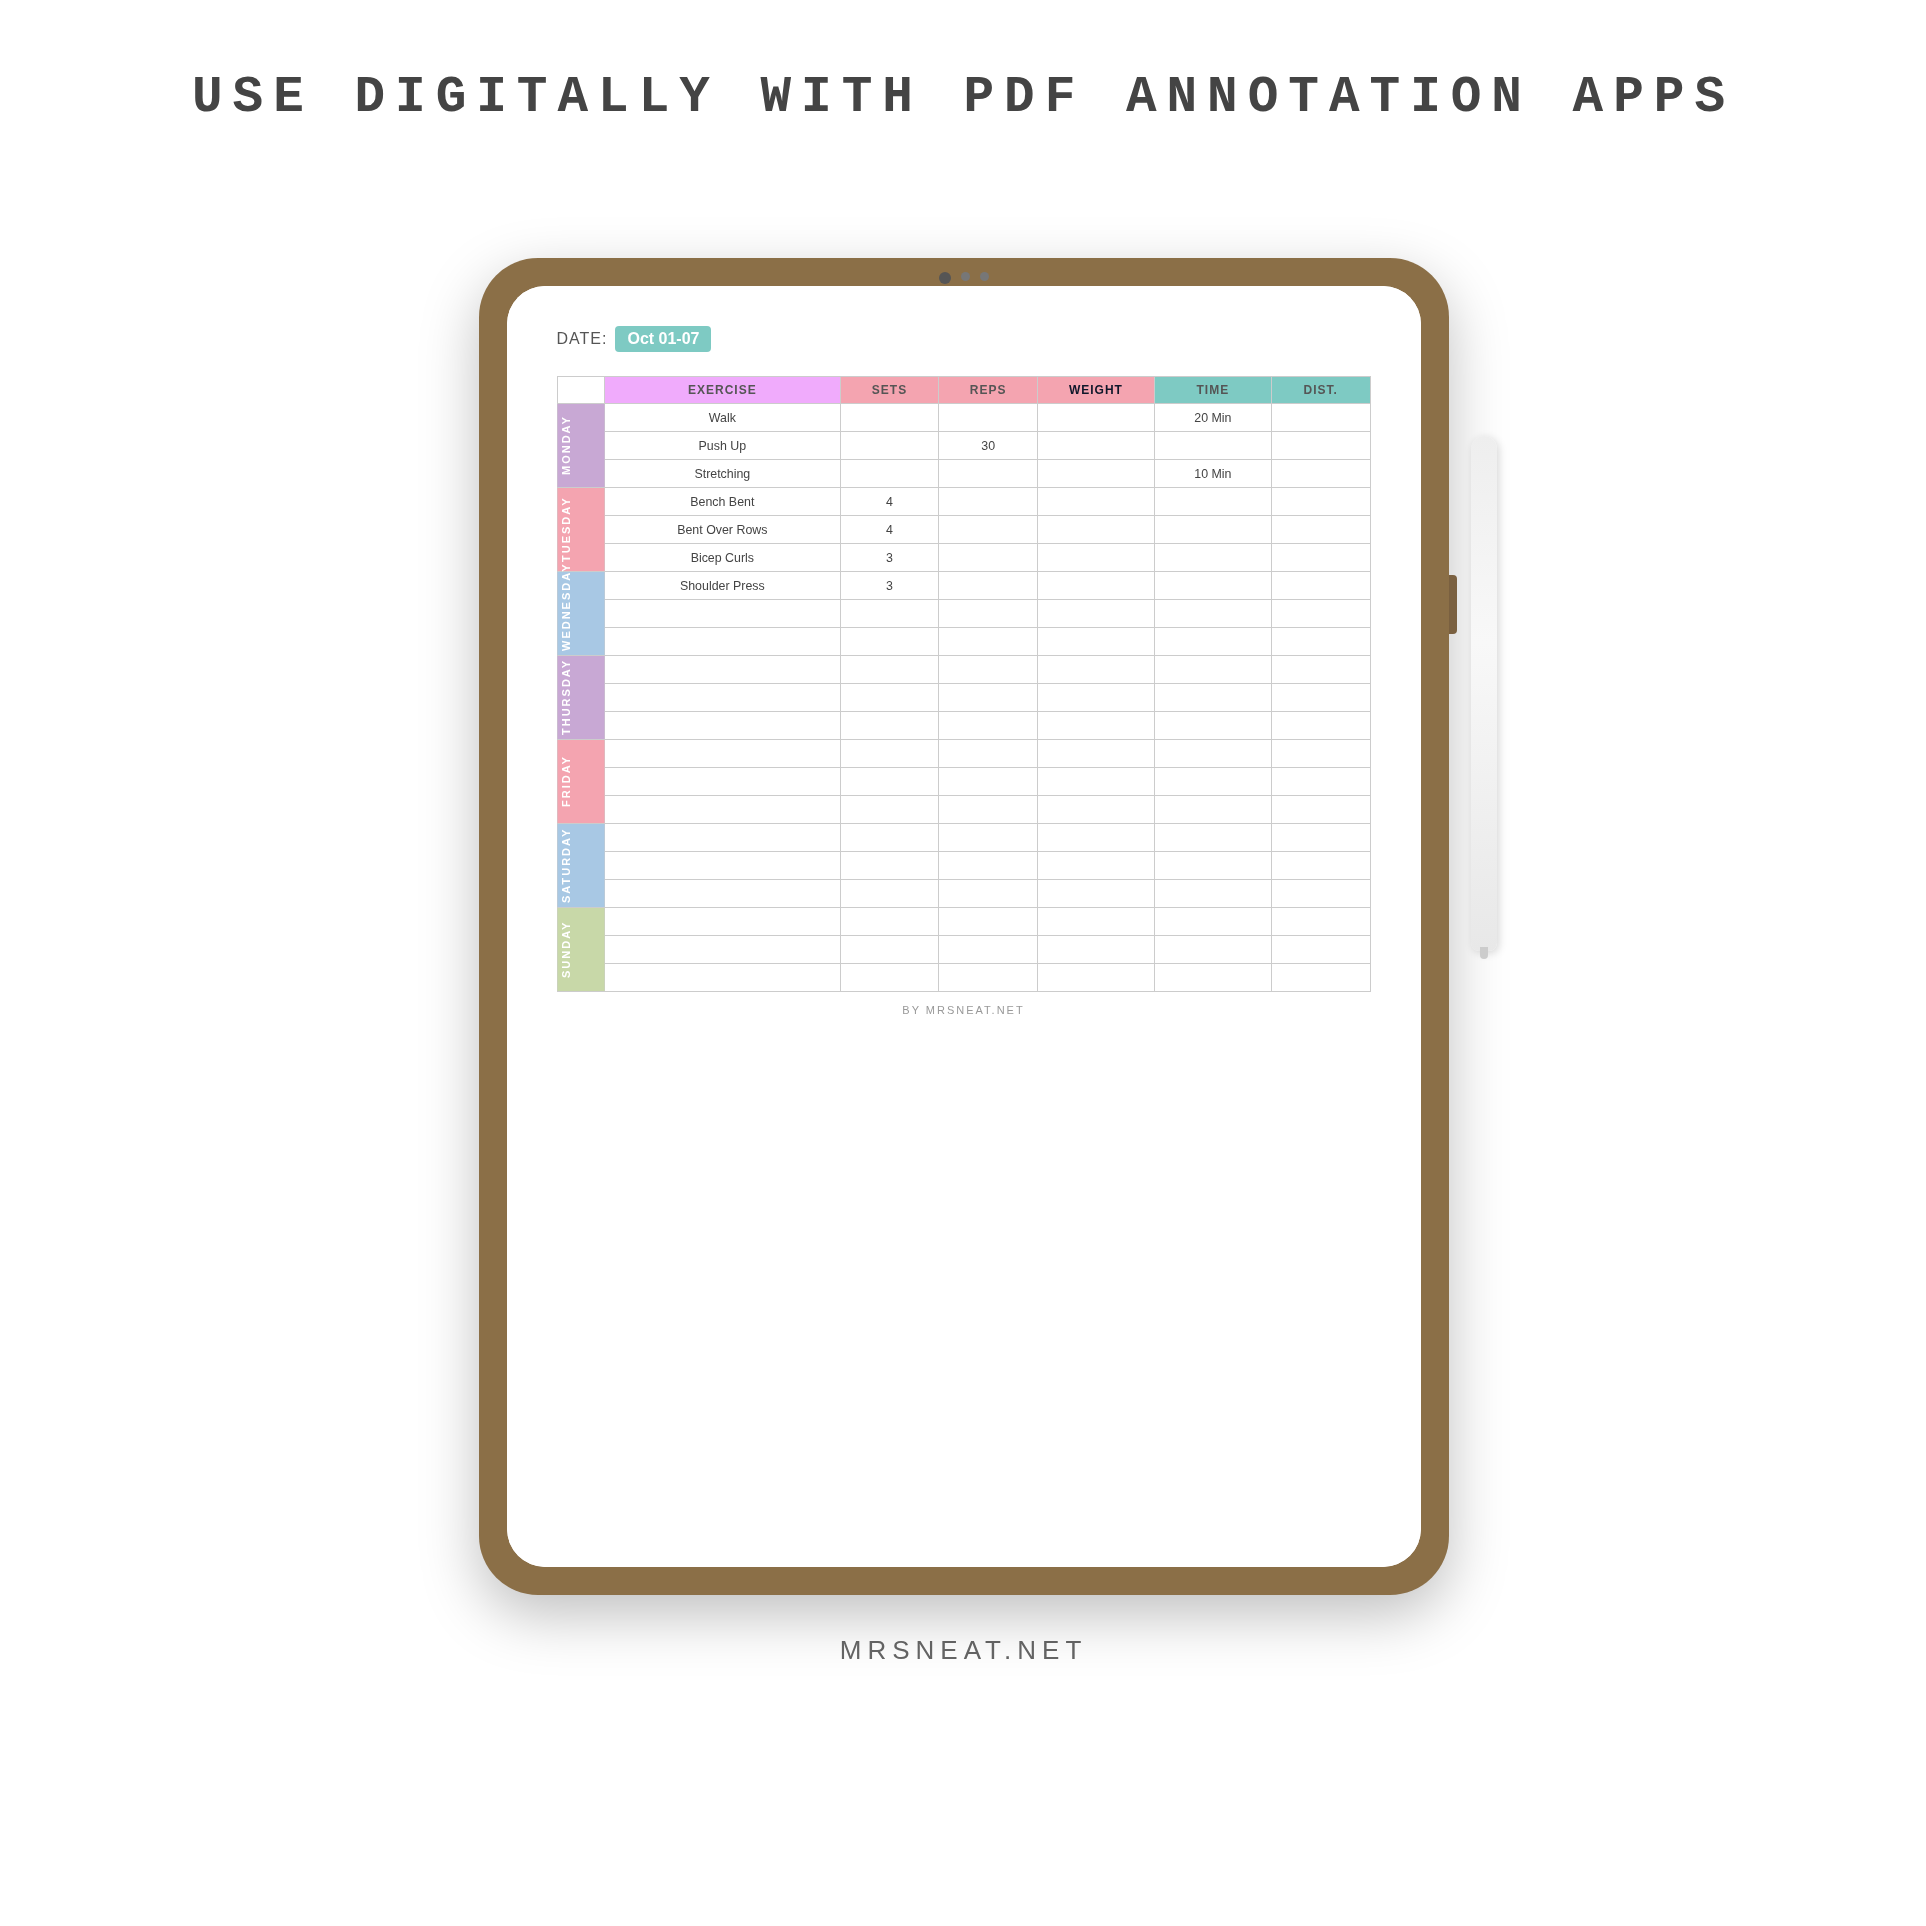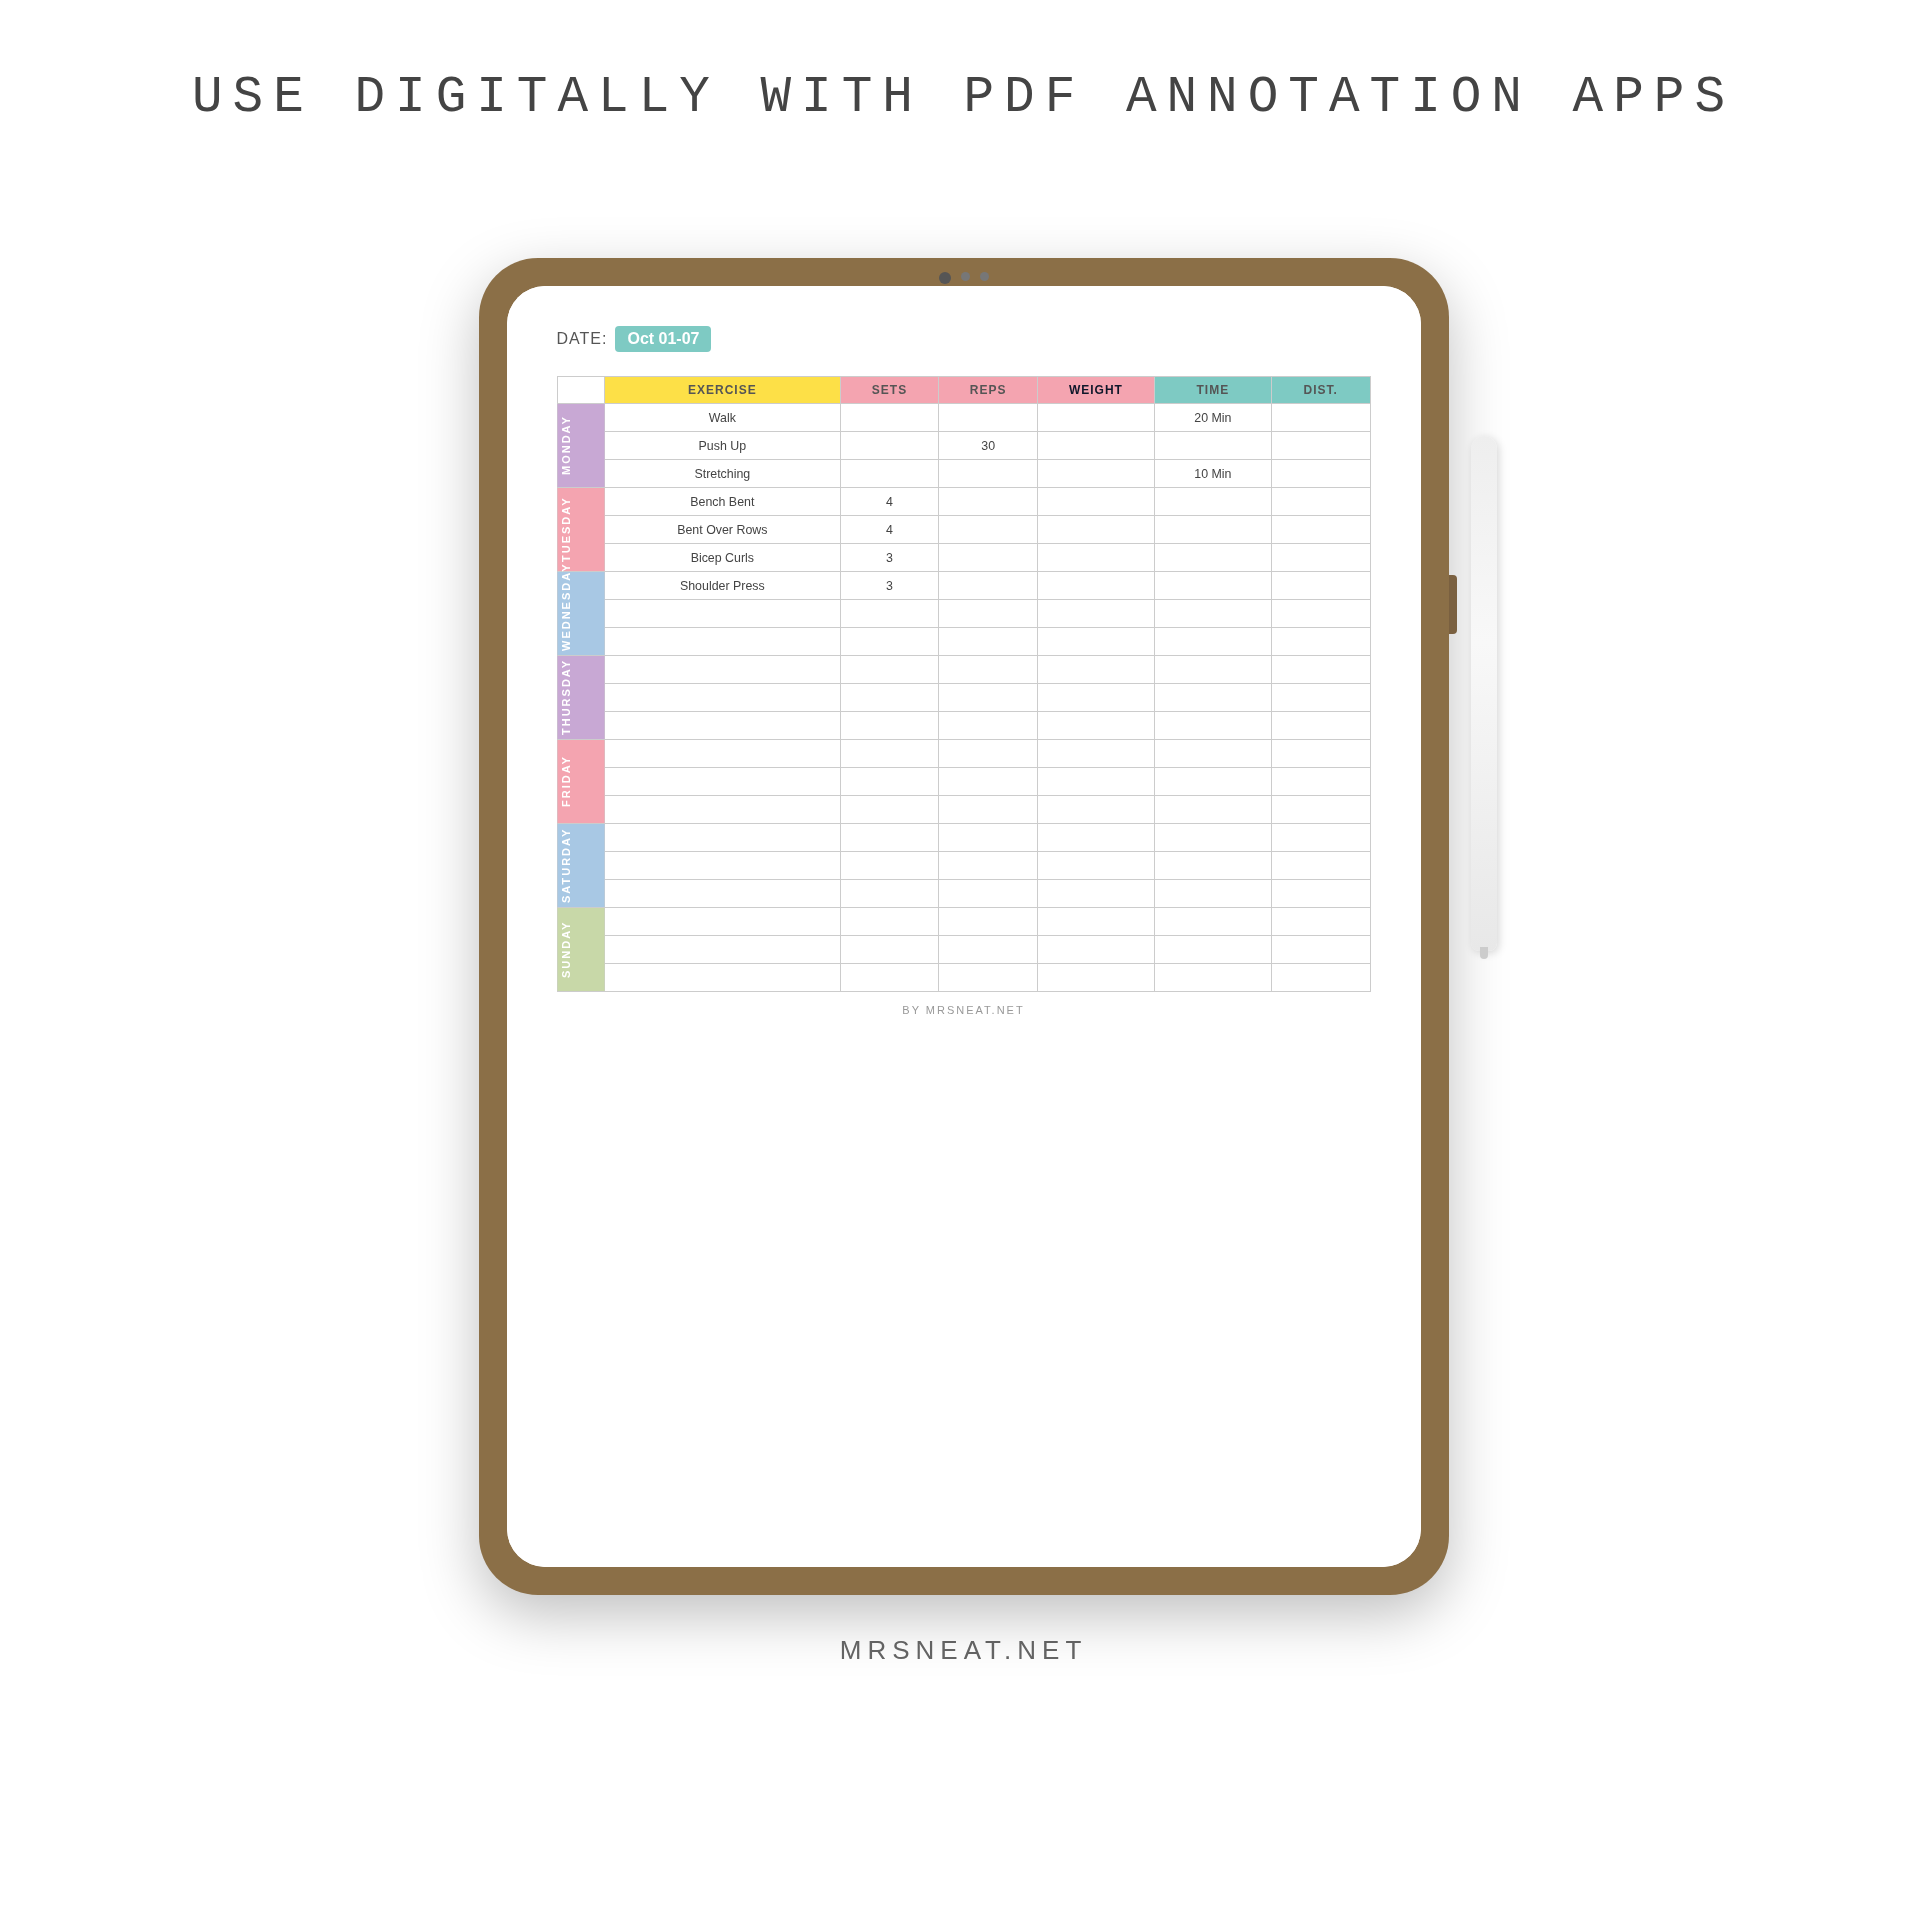--- a/index.html
+++ b/index.html
@@ -14,21 +14,21 @@
       align-items: center;
       justify-content: flex-start;
     }
 
     .page-title {
       margin-top: 69px;
       font-size: 51px;
       letter-spacing: 10px;
       color: #444;
       font-family: 'Courier New', monospace;
-      font-weight: 400;
+      font-weight: 700;
       text-align: center;
     }
 
     .subtitle {
       margin-top: 28px;
       font-size: 30px;
       color: #555;
       text-align: center;
       font-family: Arial, sans-serif;
       font-weight: 400;
@@ -183,21 +183,21 @@
     .workout-table th {
       text-align: center;
       padding: 6px 4px;
       font-size: 12px;
       letter-spacing: 1px;
       font-family: Arial, sans-serif;
       font-weight: 600;
       border: 1px solid #ccc;
     }
 
-    .th-exercise { background: #fde047; color: #555; width: 129px; }
+    .th-exercise { background: #f0abfc; color: #555; width: 129px; }
     .th-sets     { background: #f4a4b0; color: #555; width: 54px; }
     .th-reps     { background: #f4a4b0; color: #555; width: 54px; }
     .th-weight   { background: #f4a4b0; color: #0f172a; width: 64px; }
     .th-time     { background: #7ecac3; color: #555; width: 64px; }
     .th-dist     { background: #7ecac3; color: #555; width: 54px; }
     .th-day      { width: 26px; }
 
     .workout-table td {
       border: 1px solid #ccc;
       padding: 5px 4px;

